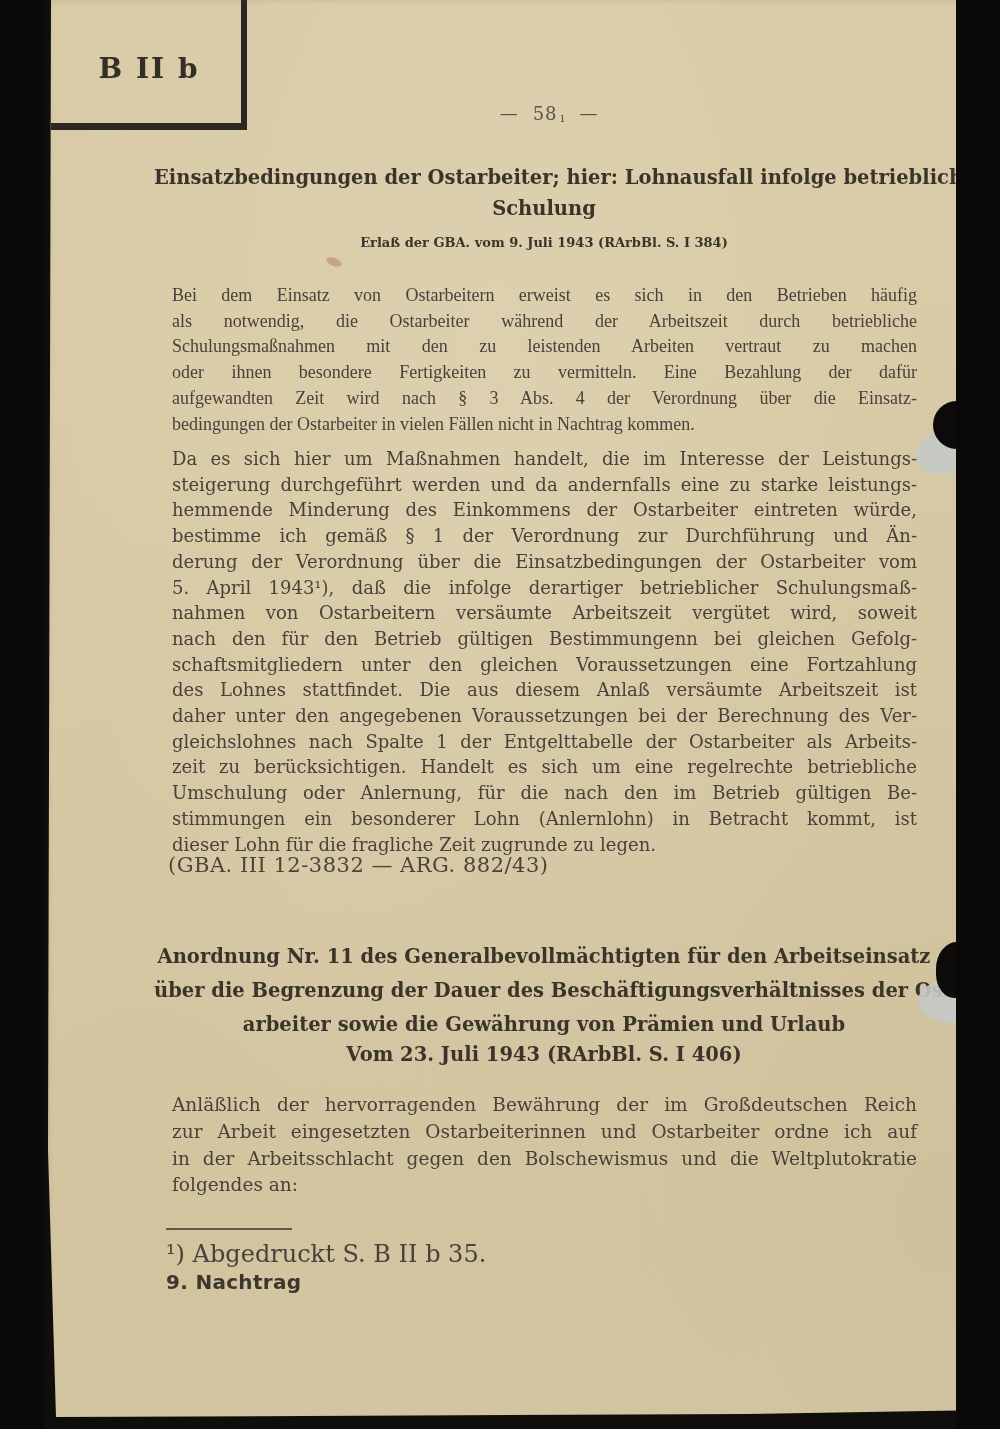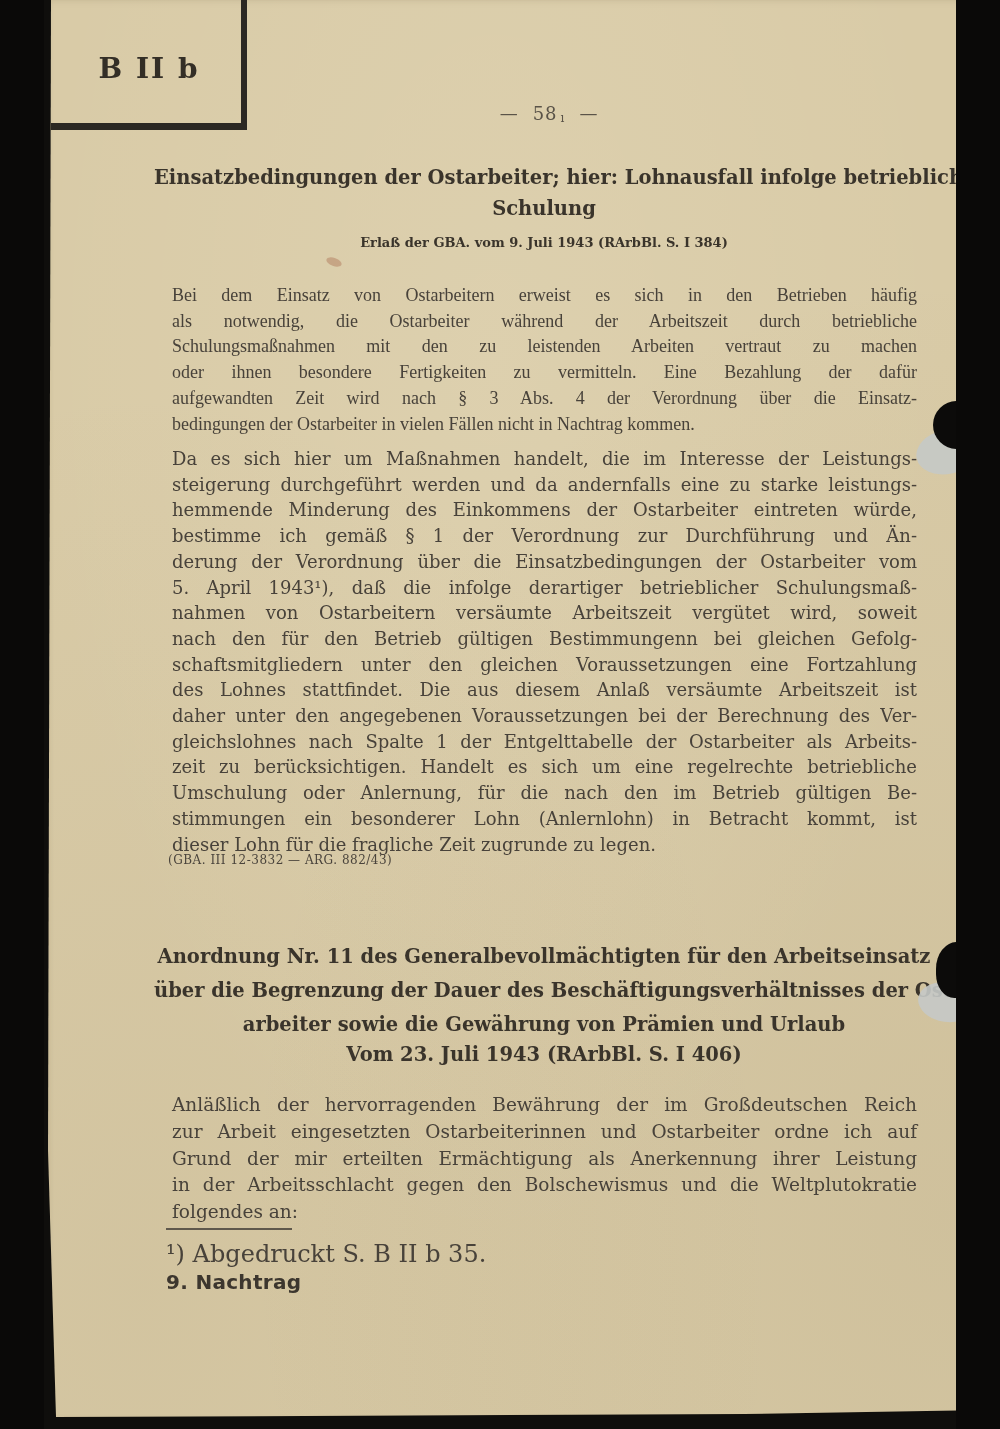--- a/index.html
+++ b/index.html
@@ -40,21 +40,21 @@
   .h2-date{top:1040px;font-size:19.5px;line-height:30px;}
   .centered .line{text-align:center;white-space:nowrap;}
   
   .para{position:absolute;left:128px;width:745px;font-size:18px;color:#48423a;}
   .p1{top:283px;line-height:25.7px;font-family:Liberation Serif, serif;}
   .p2{top:446px;line-height:25.7px;}
   .p3{top:1092px;line-height:26.8px;font-size:18.5px;}
   .justified .line{text-align:justify;text-align-last:justify;}
   .justified .line.last{text-align-last:left;}
   .reference{
-    position:absolute;left:124px;top:853px;font-size:12px;color:#4a443c;
+    position:absolute;left:124px;top:853px;font-size:21px;color:#4a443c;
     letter-spacing:0.5px;white-space:nowrap;
   }
   
   .footnote-rule{position:absolute;left:122px;top:1228px;width:126px;height:2px;background:#5f584c;}
   .footnote{position:absolute;left:122px;top:1240px;font-size:24px;color:#48423a;white-space:nowrap;}
   .supplement{
     position:absolute;left:122px;top:1270px;font-size:20px;font-weight:bold;color:#3c362e;
     font-family:"DejaVu Sans","Liberation Sans",sans-serif;letter-spacing:0.3px;white-space:nowrap;
   }
   
@@ -126,21 +126,20 @@
         <div class="line">über die Begrenzung der Dauer des Beschäftigungsverhältnisses der Ost-</div>
         <div class="line last">arbeiter sowie die Gewährung von Prämien und Urlaub</div>
       </div>
     <div class="heading h2-date centered">
       <div class="line">Vom 23. Juli 1943 (RArbBl. S. I 406)</div>
     </div>
 
     <div class="para p3 justified">
         <div class="line">Anläßlich der hervorragenden Bewährung der im Großdeutschen Reich</div>
         <div class="line">zur Arbeit eingesetzten Ostarbeiterinnen und Ostarbeiter ordne ich auf</div>
-        <div class="line">Grund der mir erteilten Ermächtigung als Anerkennung ihrer Leistung</div>
         <div class="line">in der Arbeitsschlacht gegen den Bolschewismus und die Weltplutokratie</div>
         <div class="line last">folgendes an:</div>
       </div>
 
     <div class="footnote-rule"></div>
     <div class="footnote">¹) Abgedruckt S. B II b 35.</div>
     <div class="supplement">9. Nachtrag</div>
 
     <div class="hole-patch patch1"></div>
     <div class="hole-patch patch2"></div>

